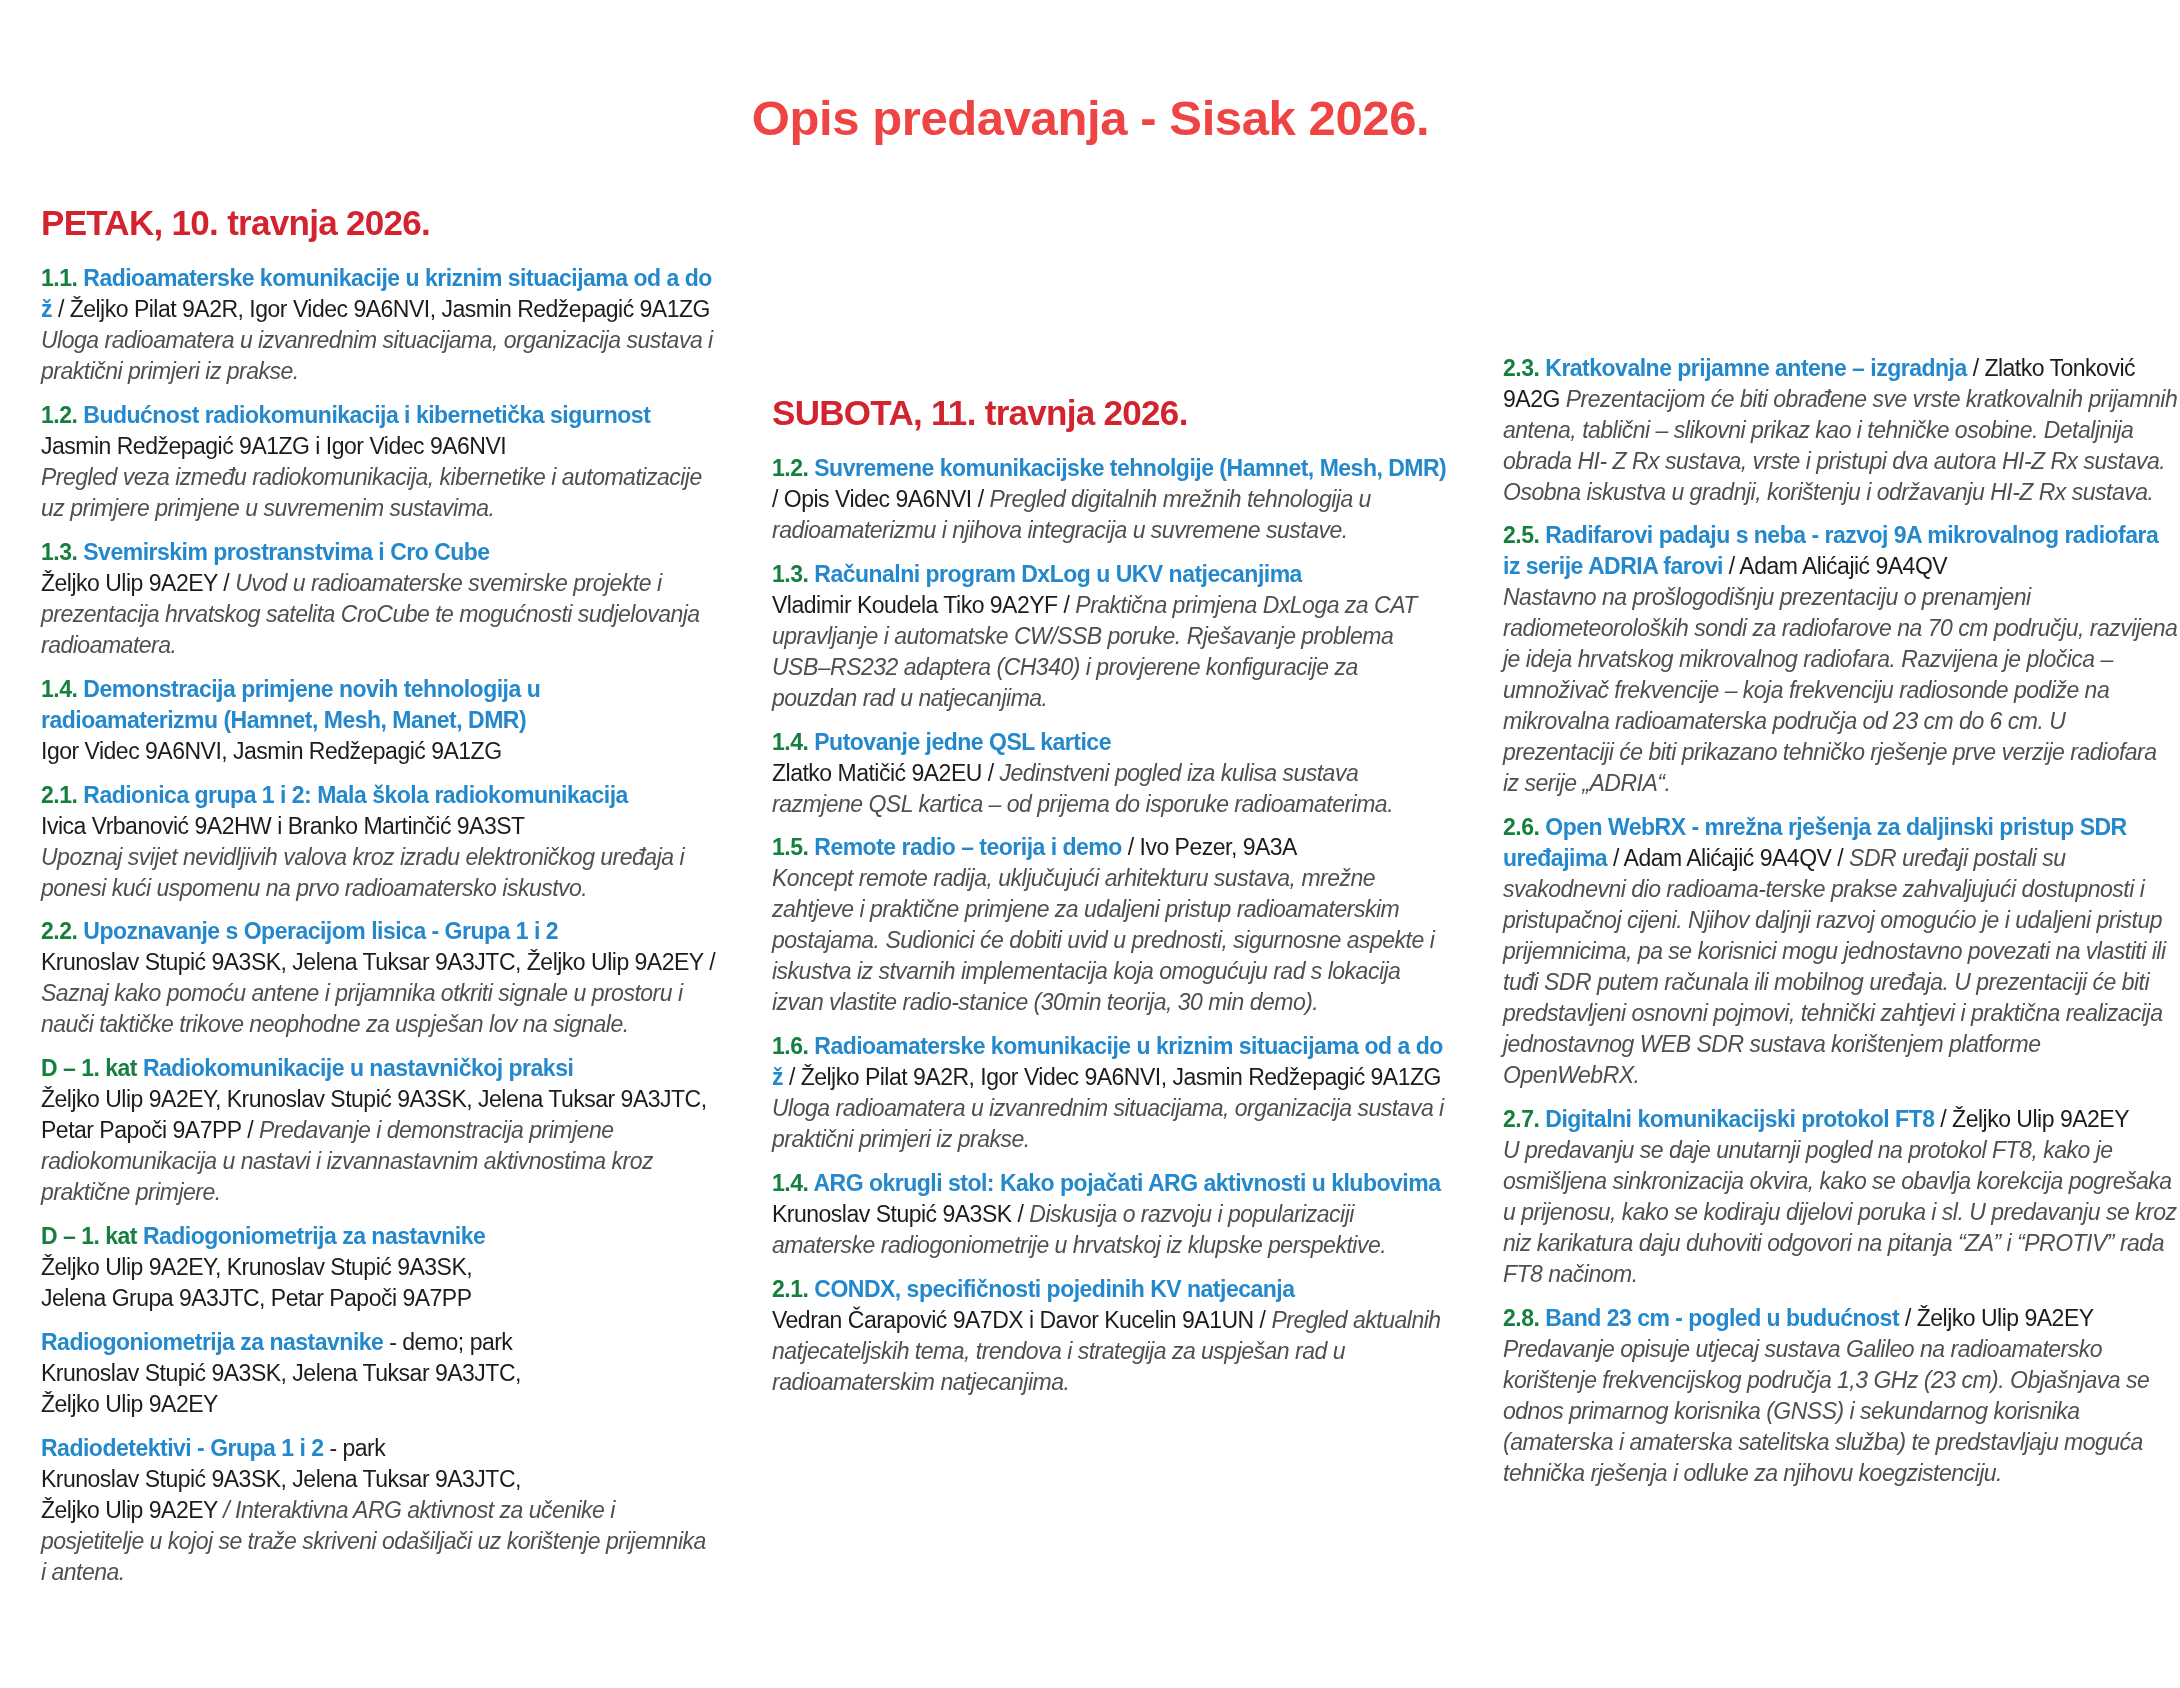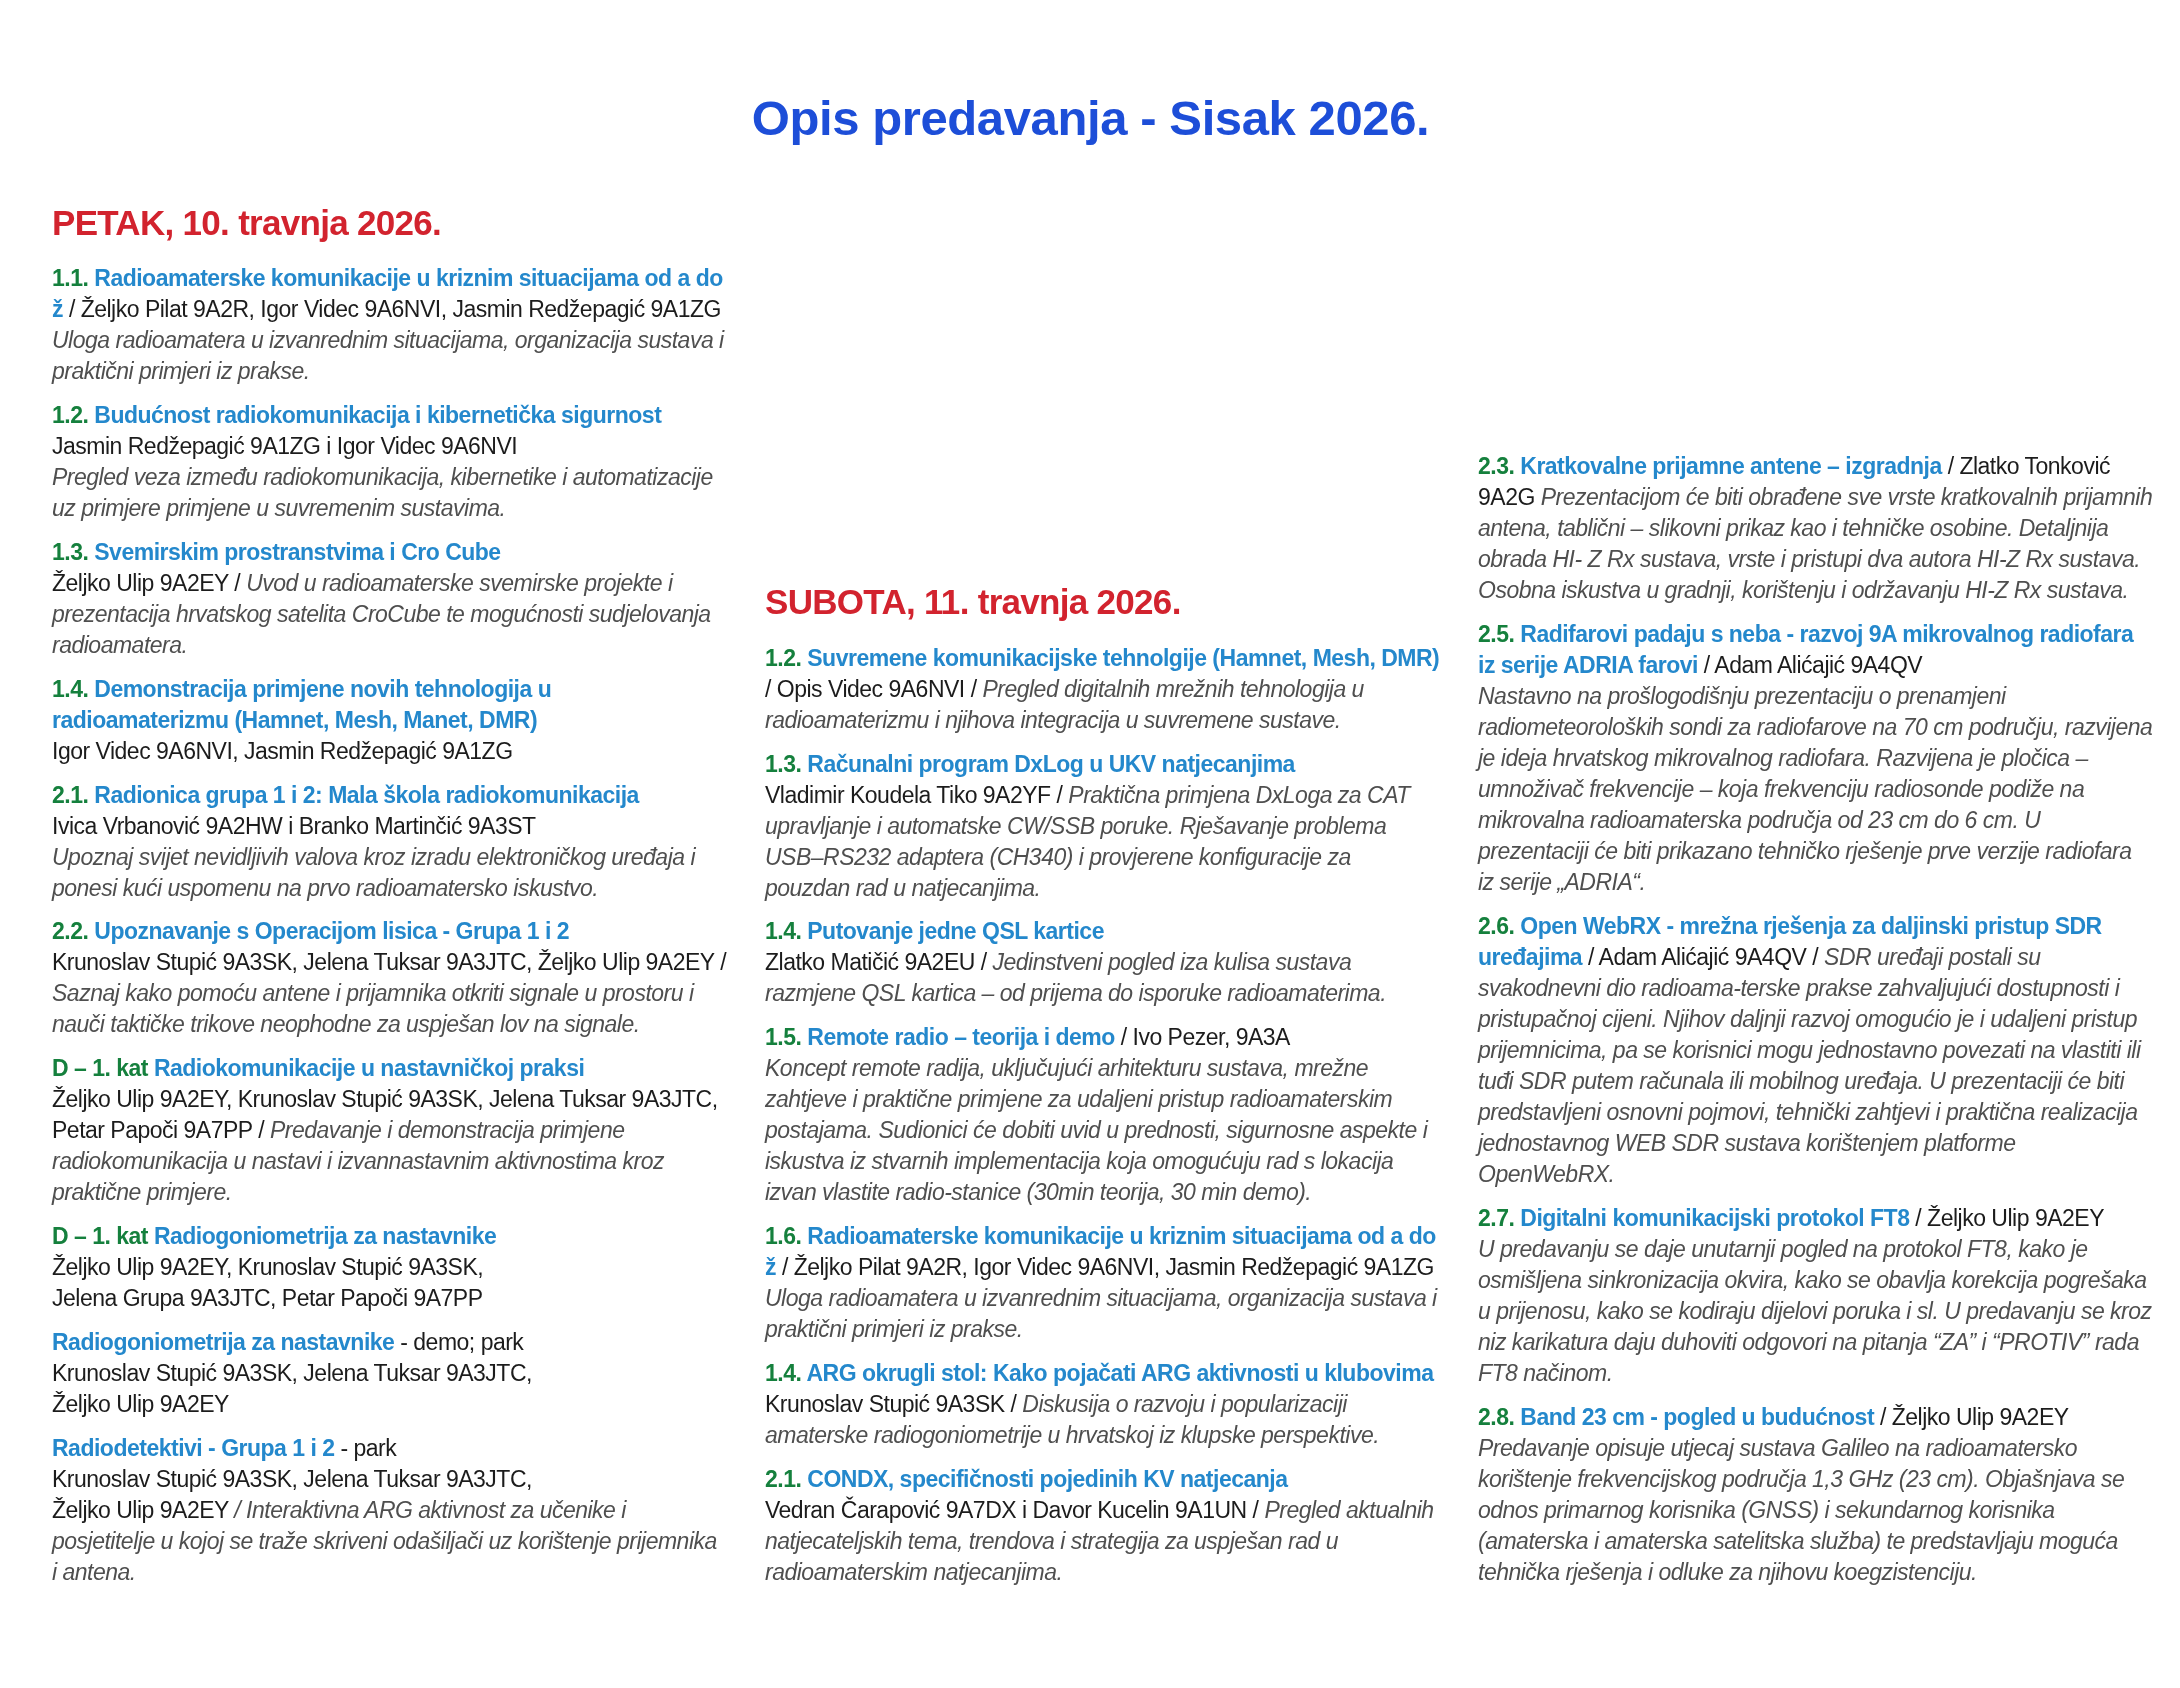--- a/index.html
+++ b/index.html
@@ -11,29 +11,29 @@
     font-family: "Liberation Sans", sans-serif;
     overflow: hidden;
   }
   .page-title {
     position: absolute;
     top: 90px; left: 0;
     width: 100%;
     text-align: center;
     font-size: 49px;
     font-weight: bold;
-    color: #1d4ed8;
+    color: #ef4444;
     letter-spacing: -0.4px;
   }
   .columns {
     position: absolute;
-    top: 203px; left: 52px;
+    top: 203px; left: 41px;
     display: flex;
-    gap: 38px;
-    align-items: flex-end;
+    gap: 56px;
+    align-items: center;
   }
   .col { width: 675px; }
   .col-offset { padding-top: 51px; }
   .day-header {
     font-size: 35px;
     font-weight: bold;
     color: #d2232e;
     margin: 0 0 20.4px 0;
     letter-spacing: -0.7px;
     white-space: nowrap;

